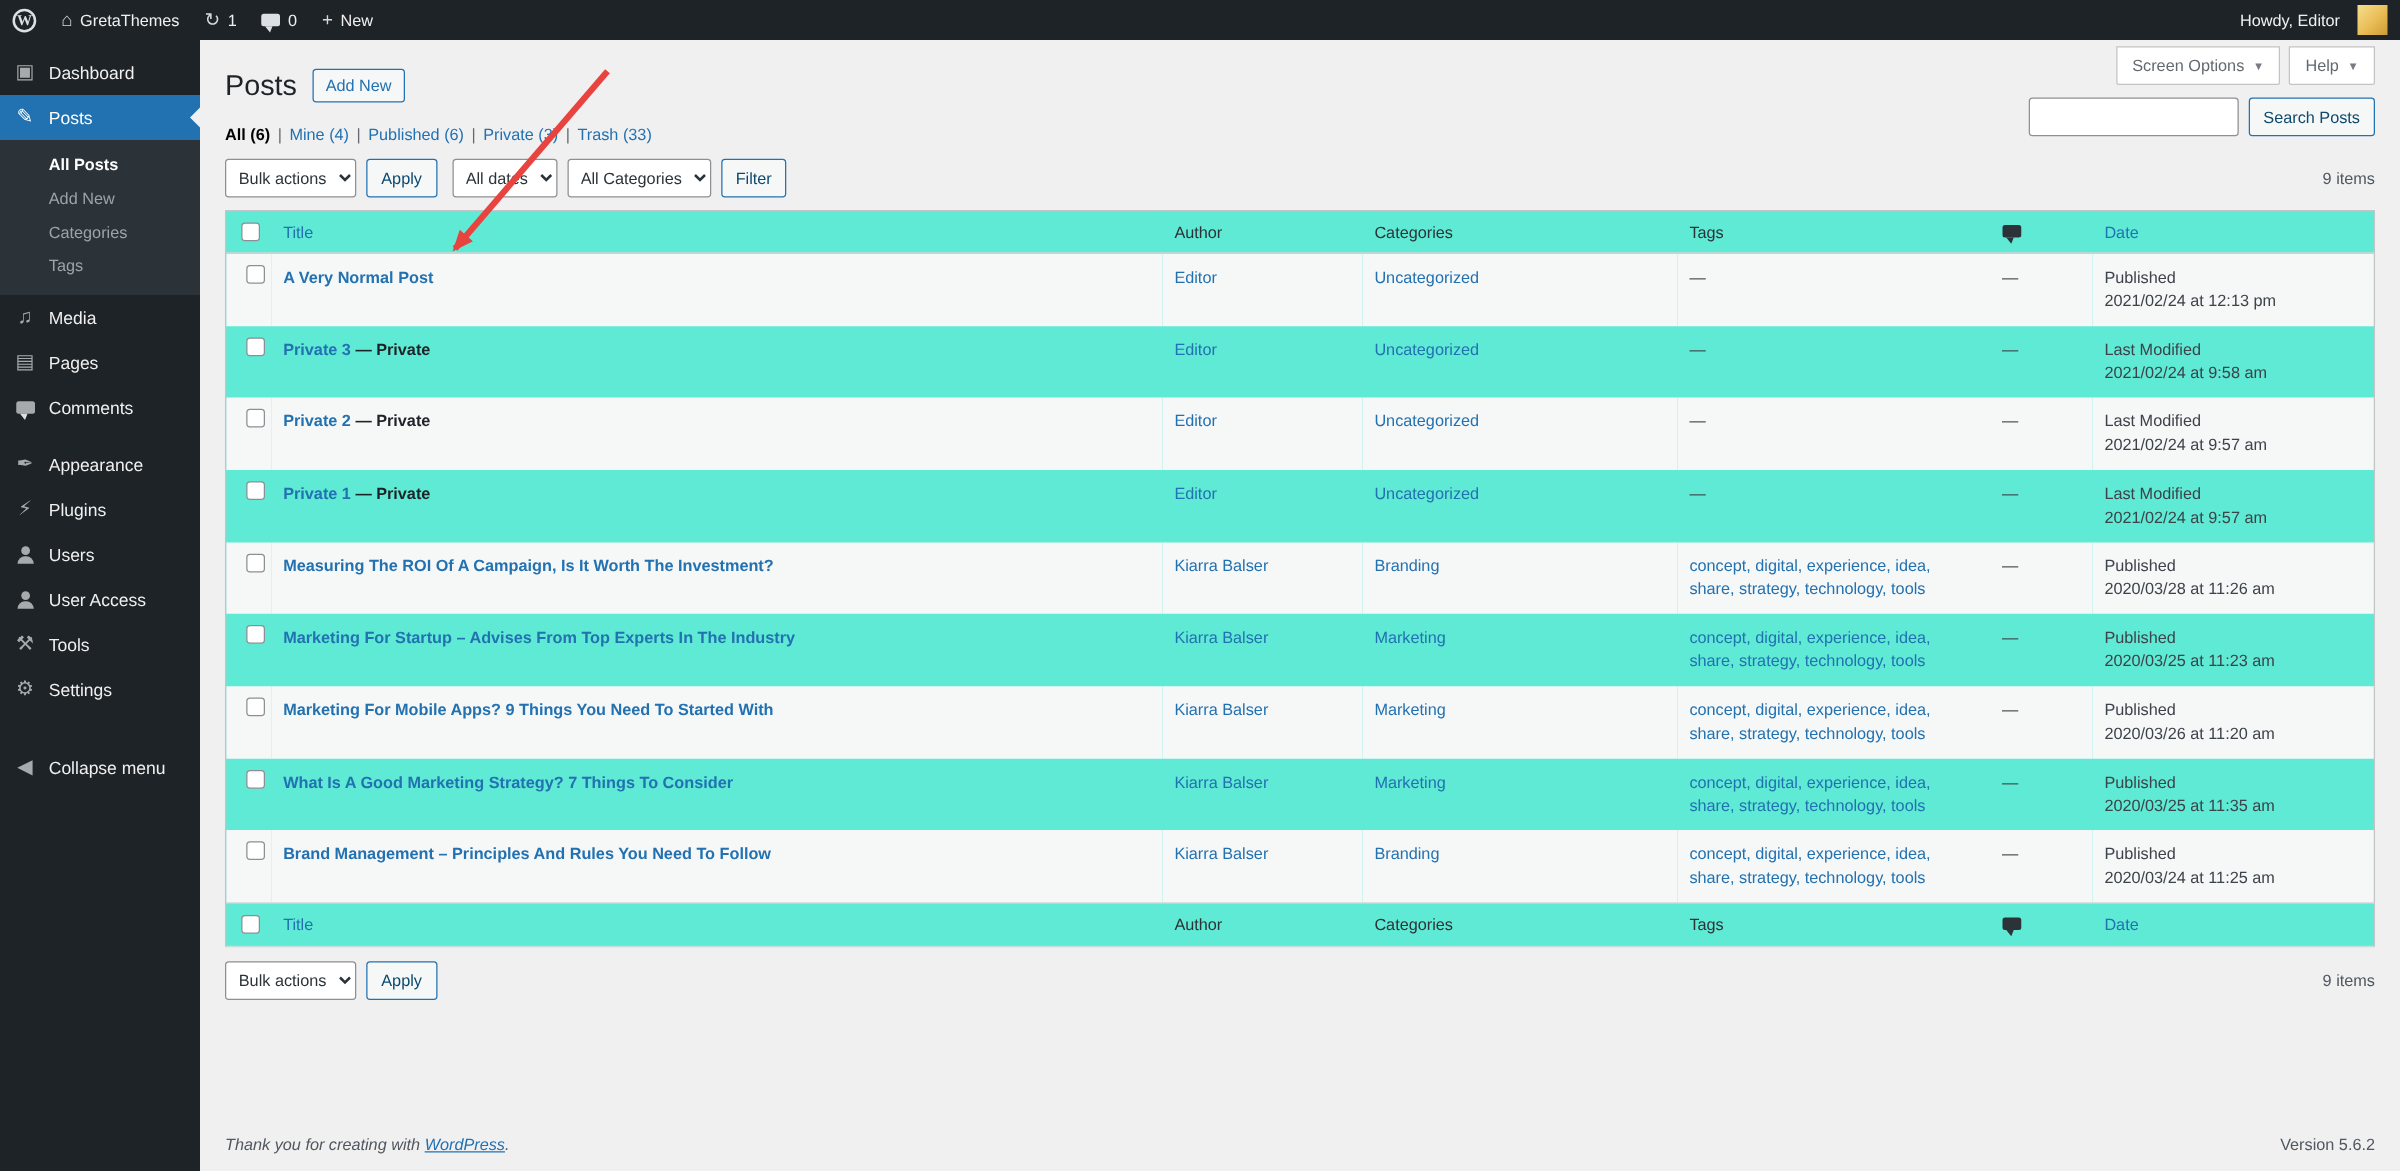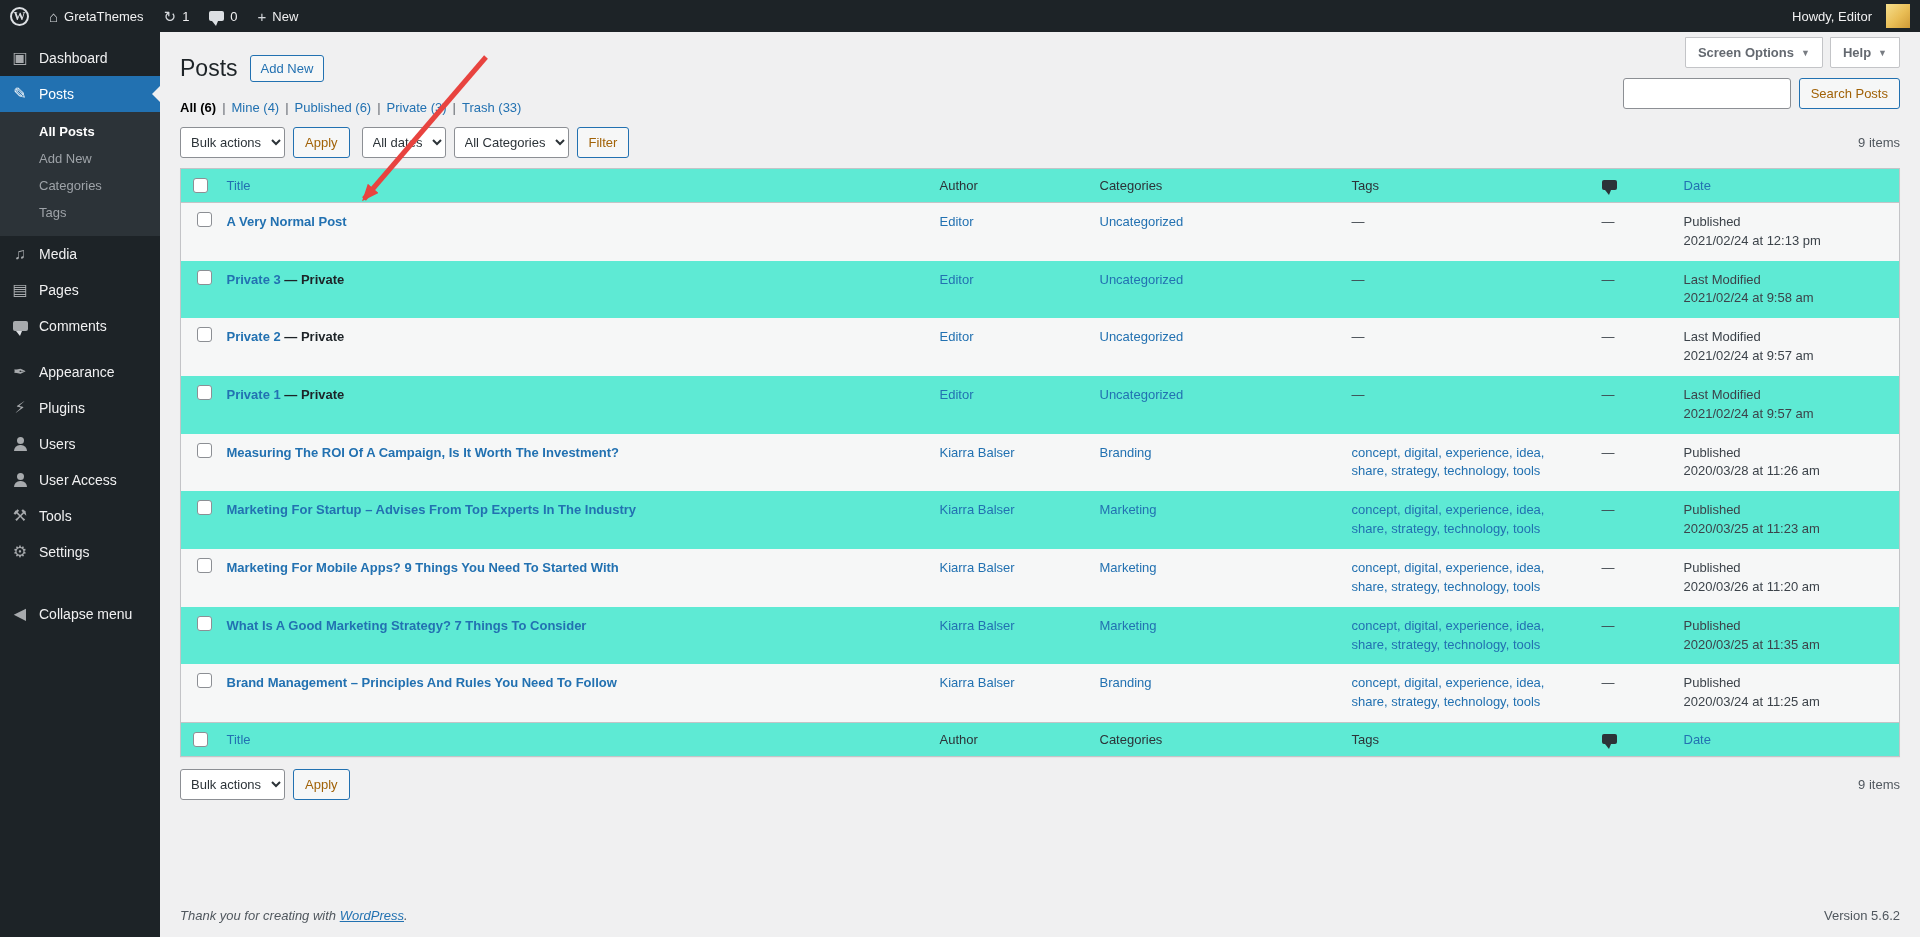--- a/index.html
+++ b/index.html
@@ -48,34 +48,34 @@
   .submenu { background: #2c3338; padding: 6px 0 10px; }
   .submenu-item { padding: 6px 12px 6px 39px; font-size: 13px; color: #9ea3a8; cursor: pointer; }
   .submenu-item.current { color: #fff; font-weight: 700; }
   .menu-gap { height: 10px; }
   .collapse-item { margin-top: 26px; color: #f0f0f1; }
 
   
   #content { position: absolute; left: 160px; top: 32px; right: 0; bottom: 0; background: #f0f0f1; display: flex; flex-direction: column; }
   #screen-links { position: absolute; top: 5px; right: 20px; display: flex; gap: 7px; z-index: 10; }
   .screen-tab { background: #fff; border: 1px solid #c3c4c7; padding: 7px 12px; color: #646970; font-size: 13px;
-    display: flex; align-items: center; gap: 7px; cursor: pointer; border-radius: 0 0 2px 2px; font-weight: bold; }
+    display: flex; align-items: center; gap: 7px; cursor: pointer; border-radius: 0 0 2px 2px; }
   .screen-tab .arrow { font-size: 9px; color: #787c82; }
 
   .wrap { position: relative; padding: 22px 20px 0; flex: 0 0 auto; }
   .title-row { display: flex; align-items: center; gap: 12px; }
   h1 { font-size: 23px; font-weight: 400; color: #1d2327; margin: 0; line-height: 1.3; }
   .page-title-action { border: 1px solid #2271b1; color: #2271b1; background: #f6f7f7; border-radius: 3px;
     padding: 5px 10px; font-size: 13px; cursor: pointer; }
 
   .search-box { position: absolute; top: 46px; right: 20px; display: flex; gap: 8px; align-items: center; }
   .search-input { width: 168px; height: 31px; border: 1px solid #8c8f94; border-radius: 3px; padding: 0 8px; background: #fff; font-size: 13px; }
 
   .button { display: inline-flex; align-items: center; justify-content: center; height: 31px; padding: 0 11px;
-    border: 1px solid #2271b1; border-radius: 3px; background: #f6f7f7; color: #a16207; font-size: 13px; cursor: pointer; }
+    border: 1px solid #2271b1; border-radius: 3px; background: #f6f7f7; color: #0c4a6e; font-size: 13px; cursor: pointer; }
 
   .views { margin-top: 16px; display: flex; align-items: center; gap: 6px; font-size: 13px; }
   .views a { color: #2271b1; }
   .views .current { color: #000; font-weight: 700; }
   .views .sep { color: #646970; }
 
   .tablenav { display: flex; align-items: center; gap: 8px; margin-top: 12px; }
   .tablenav.bottom { margin-top: 12px; }
   select { height: 31px; border: 1px solid #8c8f94; border-radius: 3px; background: #fff; color: #2c3338;
     font-size: 13px; padding: 0 6px; font-family: inherit; cursor: pointer; }

